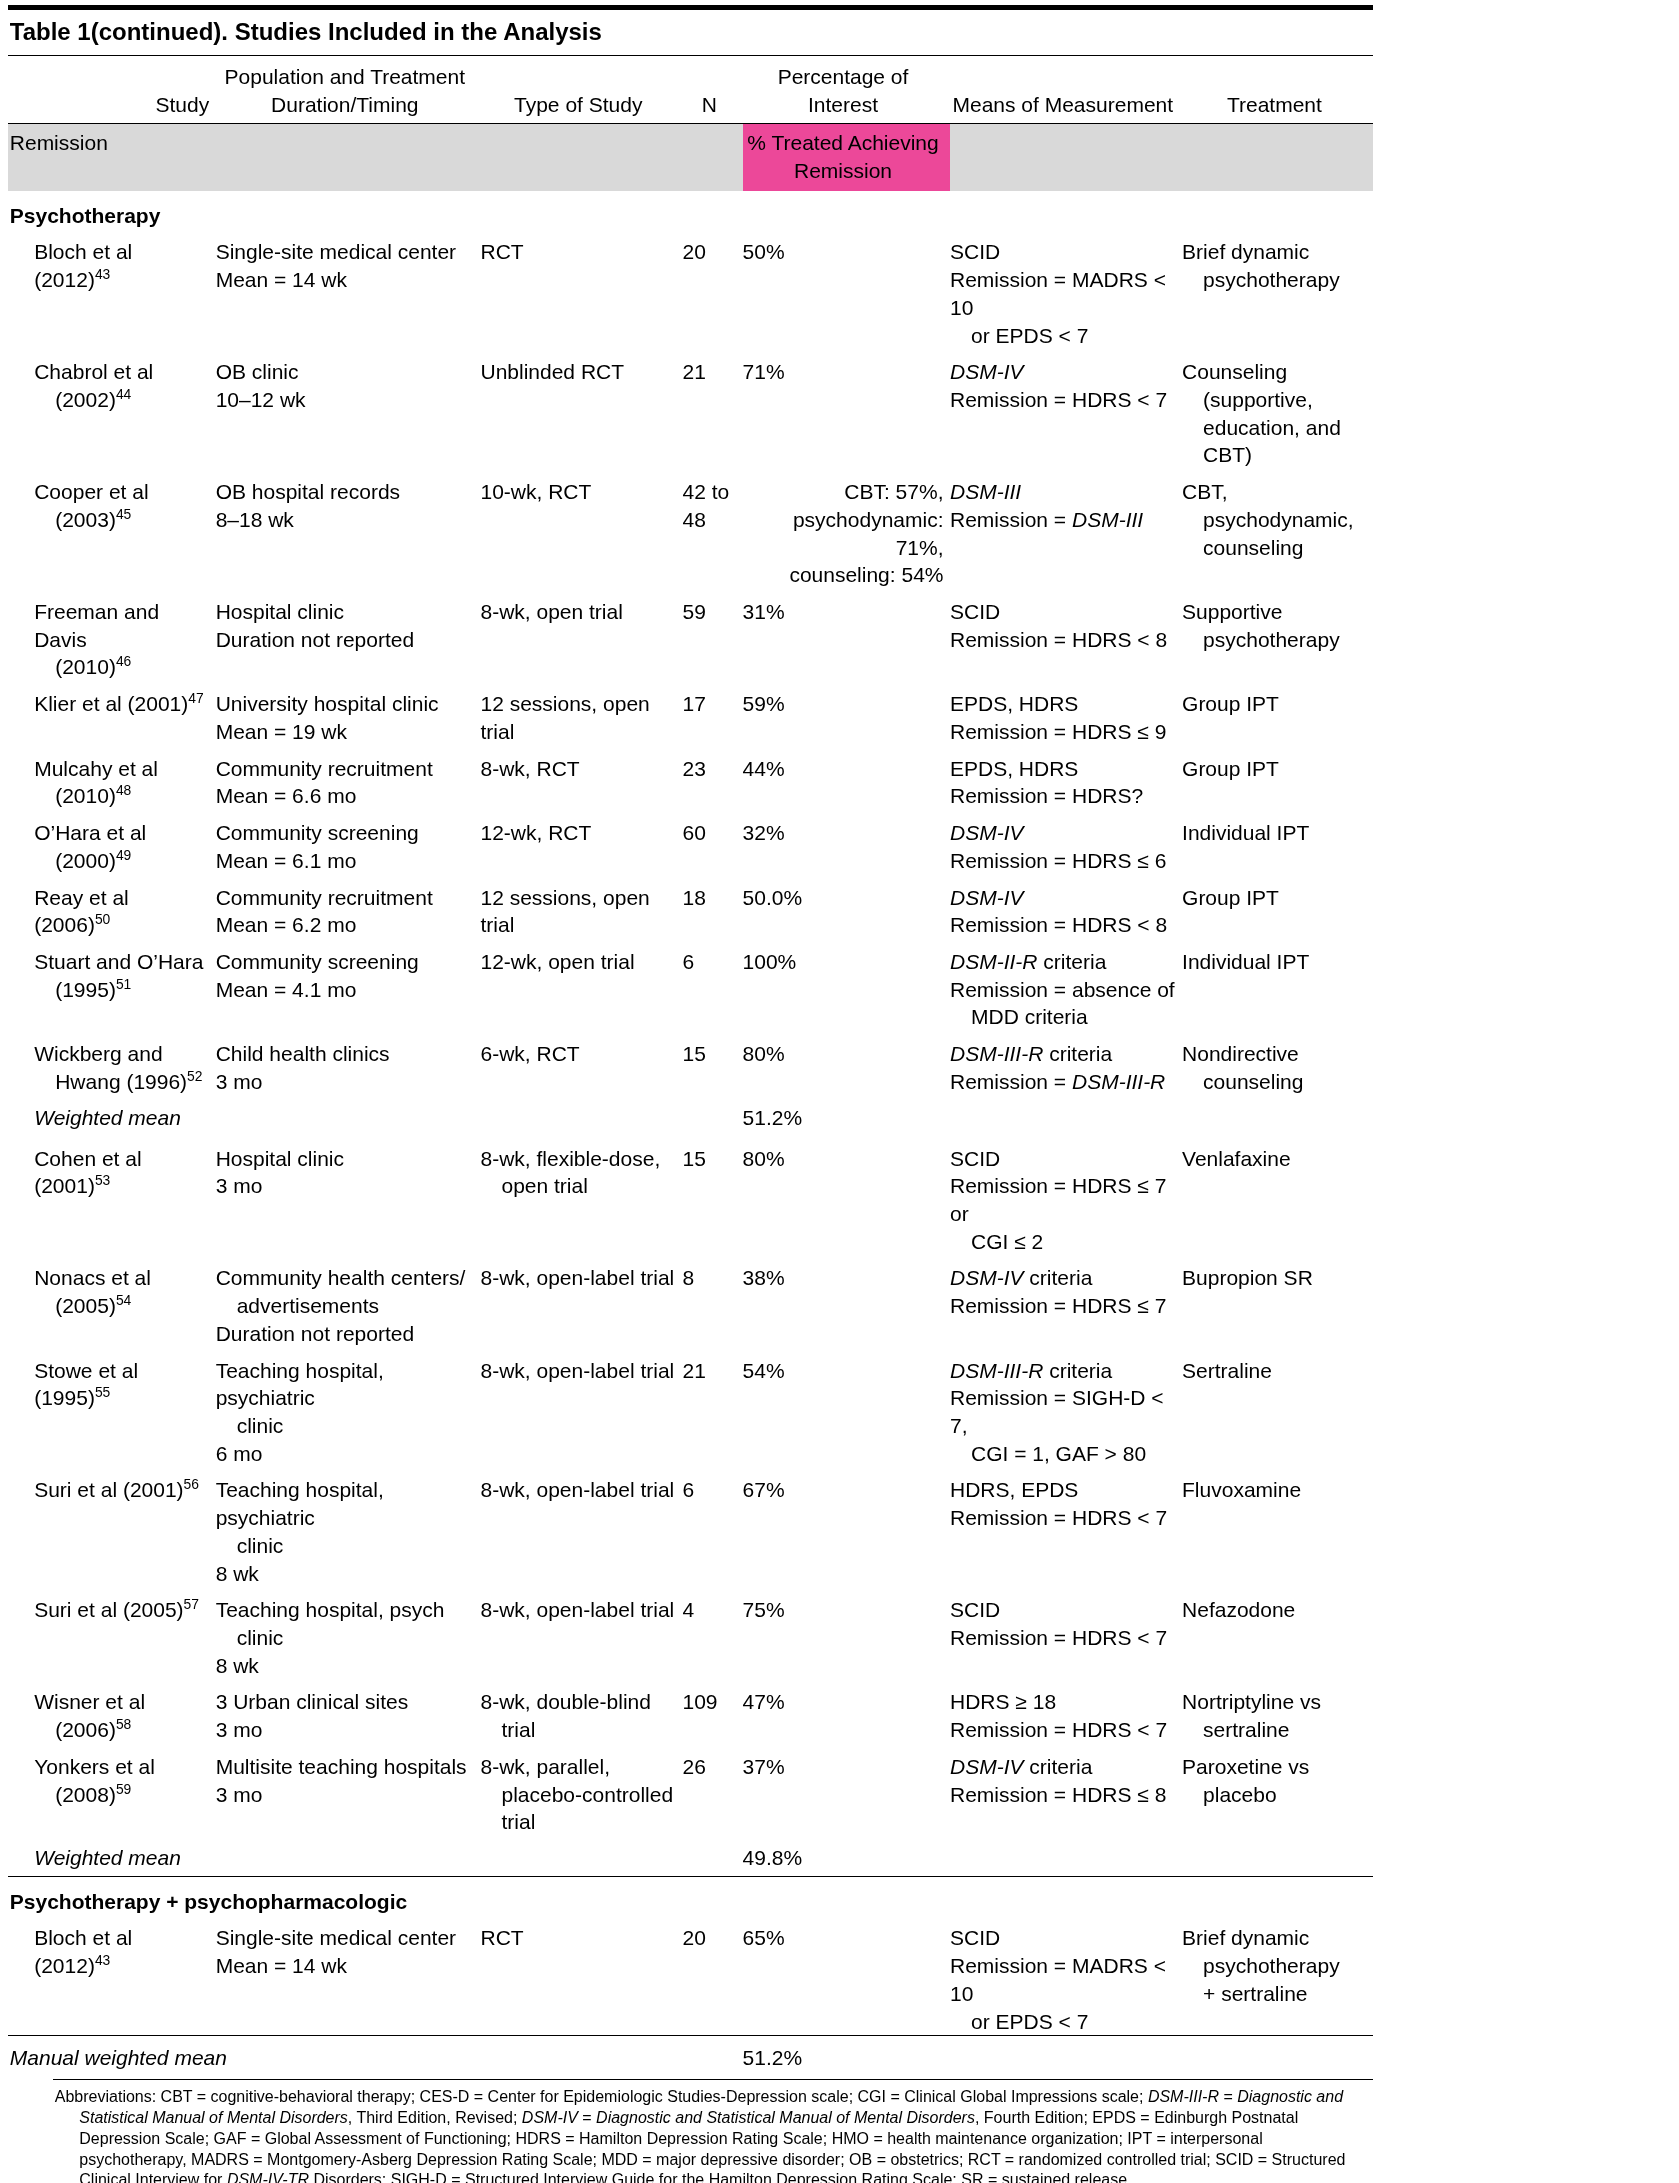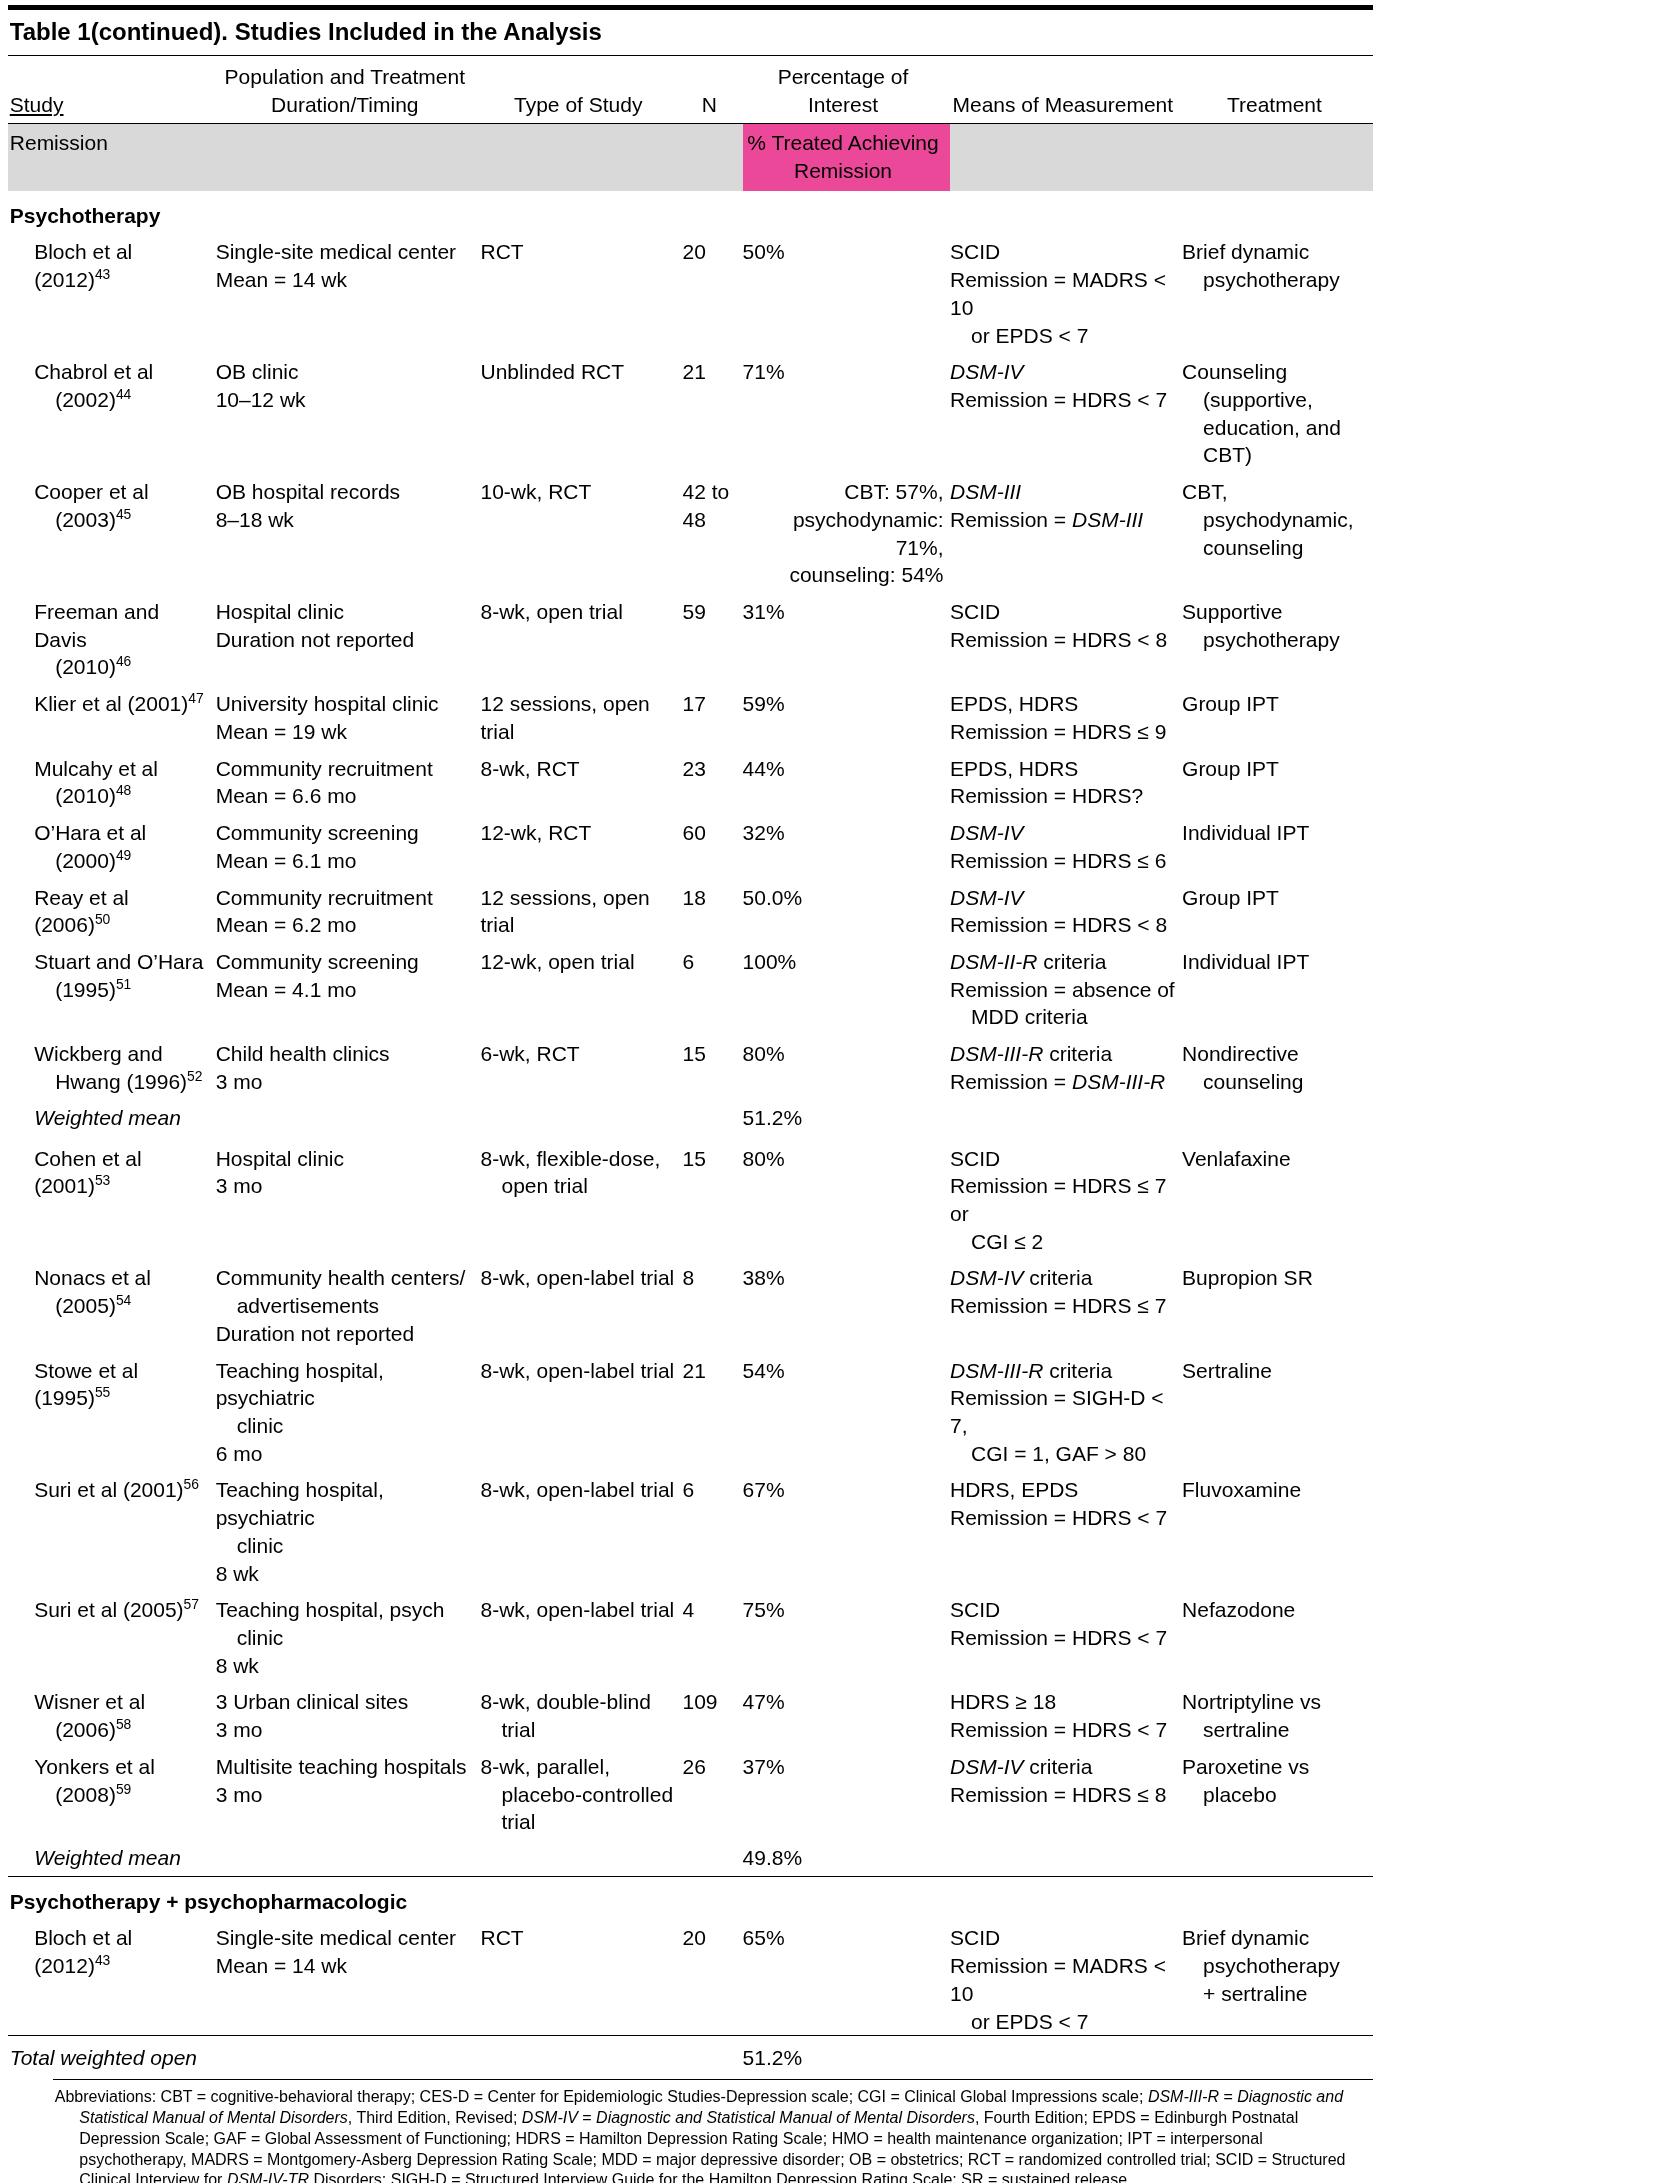--- a/index.html
+++ b/index.html
@@ -43,21 +43,21 @@
     text-align: left;
   }
   thead th {
     vertical-align: bottom;
     font-weight: normal;
     text-align: center;
     padding-top: 6.5px;
     padding-bottom: 4.9px;
     border-bottom: 1.6px solid #000;
   }
-  thead th.col-study { text-align: left; padding-left: 1.6px; text-decoration: underline; }
+  thead th.col-study { text-align: right; padding-left: 1.6px; }
   .band-row td { padding-top: 4.9px; padding-bottom: 6.5px; }
   .band-label  { text-align: left; padding-left: 1.6px; }
   .band-sub    { text-align: center; }
   .section-heading { font-weight: bold; padding: 10.6px 0 0 1.6px; }
   tr.ruled td { border-top: 1.6px solid #000; }
   .study-row td { padding-top: 9px; }
   td.col-study { padding-left: 26px; }
   td.col-n, td.col-pct { text-align: left; }
   td.col-pct.left { text-align: right; padding-left: 1.6px; }
   .line.ind { padding-left: 21px; }
@@ -632,21 +632,21 @@
             <div class="line">Remission = MADRS &lt; 10</div>
             <div class="line ind">or EPDS &lt; 7</div>
           </td>
           <td class="col-treatment">
             <div class="line">Brief dynamic</div>
             <div class="line ind">psychotherapy</div>
             <div class="line ind">+ sertraline</div>
           </td>
         </tr>
         <tr class="total-row">
-          <td colspan="4" class="total-label">Total weighted open</td>
+          <td colspan="4" class="total-label">Manual weighted mean</td>
           <td class="col-pct">51.2%</td>
           <td colspan="2"></td>
         </tr>
       </tbody>
   </table>
 
   <footer class="notes">
       <p class="note hang">Abbreviations: CBT = cognitive-behavioral therapy; CES-D = Center for Epidemiologic Studies-Depression scale; CGI = Clinical Global Impressions scale; <i>DSM-III-R</i> = <i>Diagnostic and Statistical Manual of Mental Disorders</i>, Third Edition, Revised; <i>DSM-IV</i> = <i>Diagnostic and Statistical Manual of Mental Disorders</i>, Fourth Edition; EPDS = Edinburgh Postnatal Depression Scale; GAF = Global Assessment of Functioning; HDRS = Hamilton Depression Rating Scale; HMO = health maintenance organization; IPT = interpersonal psychotherapy, MADRS = Montgomery-Asberg Depression Rating Scale; MDD = major depressive disorder; OB = obstetrics; RCT = randomized controlled trial; SCID = Structured Clinical Interview for <i>DSM-IV-TR</i> Disorders; SIGH-D = Structured Interview Guide for the Hamilton Depression Rating Scale; SR = sustained release.</p>
       <p class="note">Symbol: … = not applicable.</p>
     </footer>

